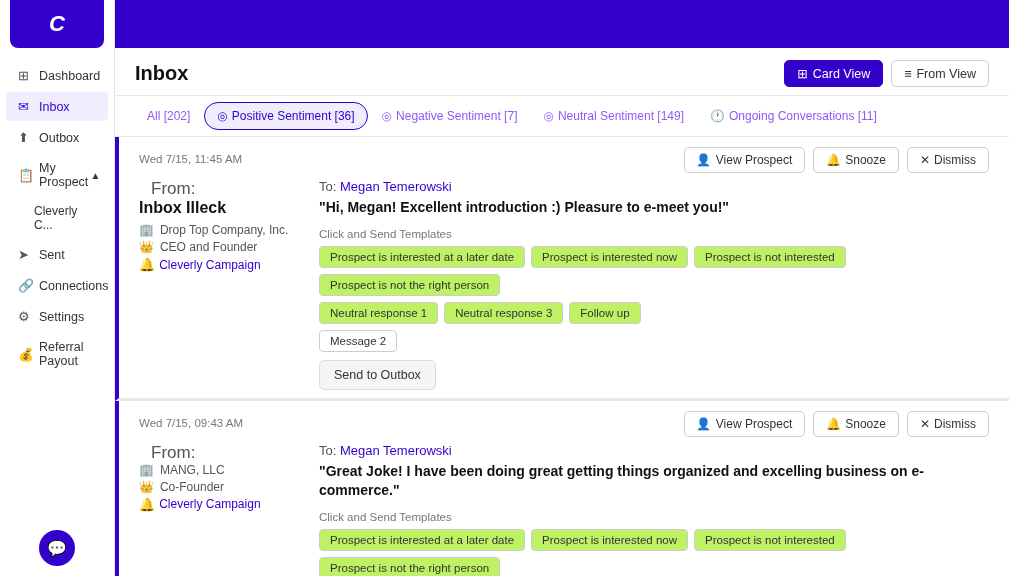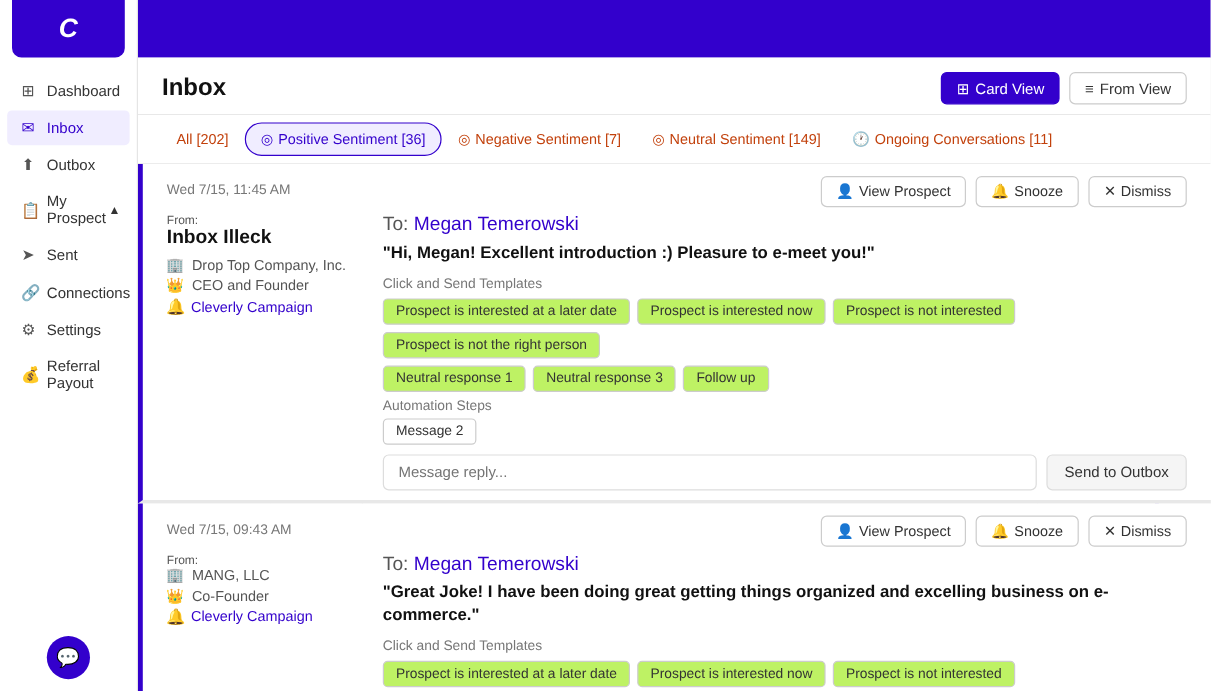--- a/index.html
+++ b/index.html
@@ -121,21 +121,21 @@
       display: flex; align-items: center; gap: 2px;
       padding: 6px 20px 0 20px;
       border-bottom: 1px solid #e8e8e8;
       background: #fff;
     }
     .tab {
       padding: 6px 12px;
       border-radius: 20px;
       cursor: pointer;
       font-size: 12px;
-      color: #c2410c;
+      color: #8b5cf6;
       white-space: nowrap;
       display: flex; align-items: center; gap: 4px;
       margin-bottom: 6px;
     }
     .tab.active {
       background: #f0edff;
       color: #3300cc;
       border: 1.5px solid #3300cc;
     }
 
@@ -157,31 +157,31 @@
       padding: 5px 12px;
       border-radius: 5px;
       border: 1px solid #ccc;
       background: #fff;
       color: #333;
       cursor: pointer;
       font-size: 12px;
     }
     .email-body { padding: 0 20px 8px 20px; }
     .email-meta { font-size: 11.5px; color: #777; margin-bottom: 2px; }
-    .email-from-label { font-size: 10px; color: #555; }
+    .email-from-label { font-size: 17px; color: #555; margin-left: 12px; }
     .email-from-name { font-size: 16px; font-weight: 700; color: #111; margin-bottom: 6px; }
     .email-info-row {
       display: flex; align-items: center; gap: 6px;
       font-size: 12px; color: #555; margin-bottom: 3px;
     }
     .email-info-icon { font-size: 12px; color: #888; }
     .campaign-link { color: #3300cc; font-size: 12px; display: flex; align-items: center; gap: 4px; cursor: pointer; }
     .bell-icon { font-size: 13px; color: #3300cc; }
 
-    .email-to-row { font-size: 16px; color: #555; margin-bottom: 4px; }
+    .email-to-row { font-size: 13px; color: #555; margin-bottom: 4px; }
     .email-to-link { color: #3300cc; font-weight: 500; }
     .email-quote {
       font-size: 14px;
       font-weight: 600;
       color: #111;
       margin-bottom: 10px;
       line-height: 1.4;
     }
 
     .section-label { font-size: 11.5px; color: #777; margin-bottom: 6px; font-weight: 500; }
@@ -249,20 +249,23 @@
     <div class="sidebar-item">
       <span class="sidebar-item-icon">⬆</span>
       <span>Outbox</span>
     </div>
     <div class="sidebar-section-header">
       <div style="display:flex;align-items:center;gap:7px;">
         <span class="sidebar-item-icon">📋</span>
         <span>My Prospect</span>
       </div>
       <span style="font-size:10px;">▲</span>
+    </div>
+    <div class="sidebar-sub-item">
+      <span>Cleverly C...</span>
     </div>
     <div class="sidebar-item">
       <span class="sidebar-item-icon">➤</span>
       <span>Sent</span>
     </div>
     <div class="sidebar-item">
       <span class="sidebar-item-icon">🔗</span>
       <span>Connections</span>
     </div>
     <div class="sidebar-item">
@@ -367,26 +370,24 @@
                 <button class="template-btn">Prospect is interested at a later date</button>
                 <button class="template-btn">Prospect is interested now</button>
                 <button class="template-btn">Prospect is not interested</button>
                 <button class="template-btn">Prospect is not the right person</button>
               </div>
               <div class="templates-row">
                 <button class="template-btn">Neutral response 1</button>
                 <button class="template-btn">Neutral response 3</button>
                 <button class="template-btn">Follow up</button>
               </div>
-              <div class="automation-label">Automation Steps</div>
               <div>
                 <button class="automation-btn">Message 2</button>
               </div>
               <div class="reply-row">
-                <input class="reply-input" type="text" placeholder="Message reply..." style="">
                 <button class="send-btn">Send to Outbox</button>
               </div>
             </div>
           </div>
         </div>
       </div>
 
       <div class="email-card">
         <div class="email-card-header">
           <span class="email-meta">Wed 7/15, 09:43 AM</span>

